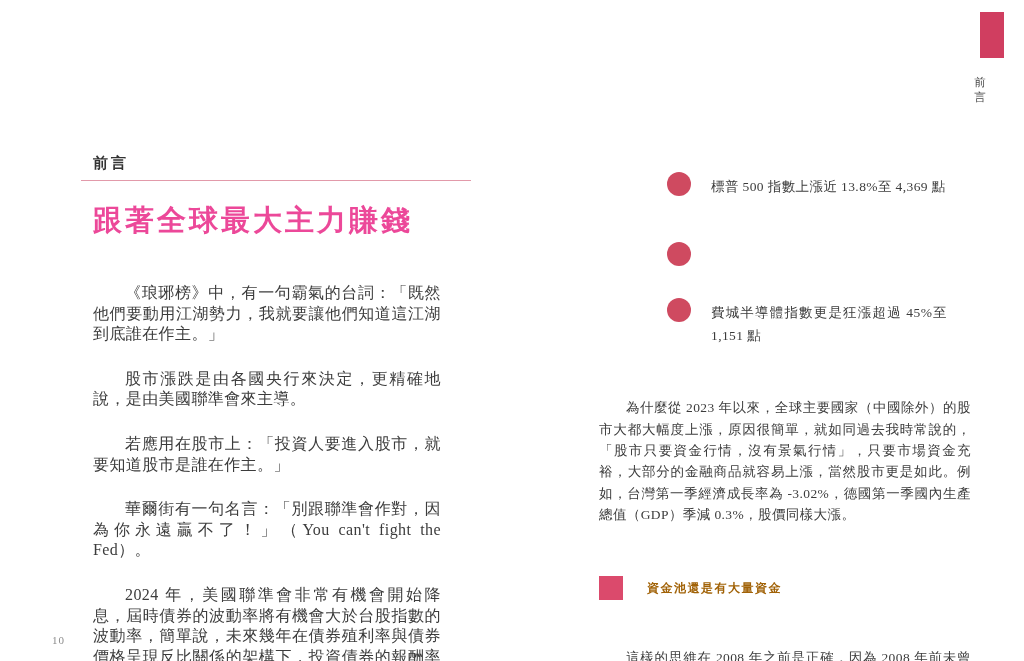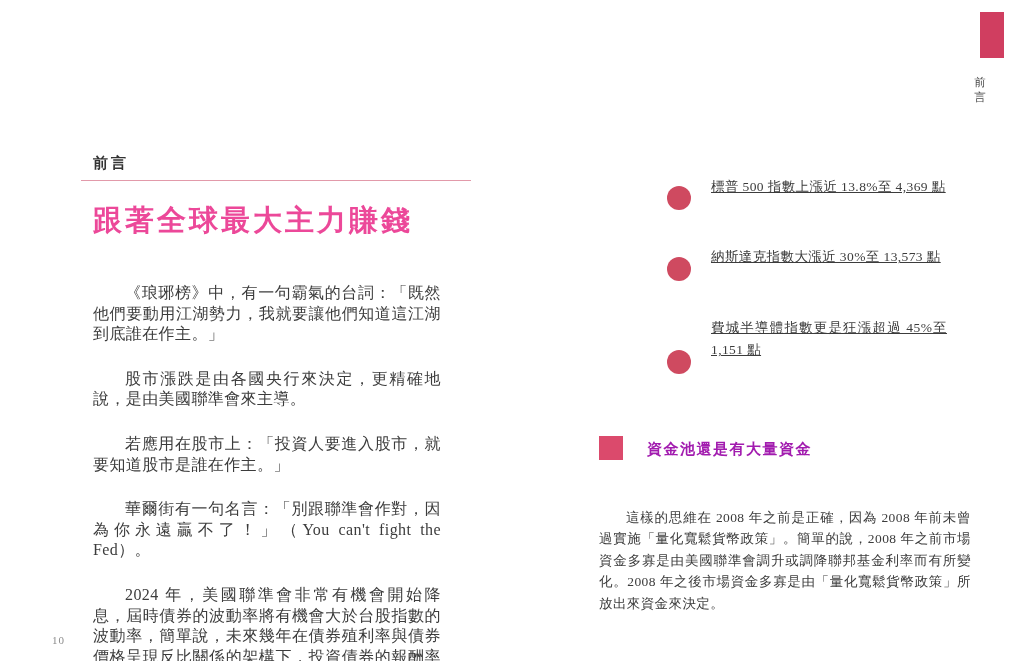--- a/index.html
+++ b/index.html
@@ -42,41 +42,41 @@
     font-size:16px; line-height:20.6px; letter-spacing:0.4px;
     text-align:justify;
   }
   .right-body {
     position:absolute; left:563px; top:116px; width:420px;
     font-size:13.5px; line-height:21.4px; letter-spacing:0.4px;
     text-align:justify;
   }
   .para { text-indent:2em; }
 
-  .bullet-row { display:flex; align-items:flex-end;text-decoration:underline; }
+  .bullet-row { display:flex; align-items:flex-start; }
   .bullet-row .dot {
     flex:0 0 auto;
     width:4px; height:4px; border-radius:50%;
     background:#cf4a60; margin:8px 8px 0 0;
   }
   .left-bullets { margin-left:28px; }
   .right-bullets { margin-left:56px; margin-bottom:2px; }
   .right-bullets .bullet-row { line-height:22.4px; }
 
   .section-heading-row {
     display:flex; align-items:center;
     margin-top:16px; margin-bottom:12px;
   }
   .section-bar {
     width:3.5px; height:19px; background:#db4a6c; margin-right:12px;
   }
   .section-heading {
     font-family:"Liberation Sans", sans-serif;
-    font-size:15px; font-weight:bold; letter-spacing:1.5px;
-    color:#a21caf;
+    font-size:12px; font-weight:bold; letter-spacing:1.5px;
+    color:#a16207;
   }
 
   .page-number {
     position:absolute; font-size:11px; color:#8c8c8c; letter-spacing:1px;
   }
   .page-number.pn-left  { left:28px;  top:610px; }
   .page-number.pn-right { left:1001px; top:584px; }
 </style>
 </head>
 <body>
@@ -106,28 +106,28 @@
   </div>
 
   <div class="right-body">
     <div class="right-bullets">
       <div class="bullet-row">
         <span class="dot"></span>
         <span>標普 500 指數上漲近 13.8%至 4,369 點</span>
       </div>
       <div class="bullet-row">
         <span class="dot"></span>
-        <span>納斯達克指數大漲近 30%至 13,573 點</span>
       </div>
       <div class="bullet-row">
         <span class="dot"></span>
         <span>費城半導體指數更是狂漲超過 45%至 1,151 點</span>
       </div>
     </div>
 
+    <p class="para">為什麼從 2023 年以來，全球主要國家（中國除外）的股市大都大幅度上漲，原因很簡單，就如同過去我時常說的，「股市只要資金行情，沒有景氣行情」，只要市場資金充裕，大部分的金融商品就容易上漲，當然股市更是如此。例如，台灣第一季經濟成長率為 -3.02%，德國第一季國內生產總值（GDP）季減 0.3%，股價同樣大漲。</p>
 
     <div class="section-heading-row">
       <span class="section-bar"></span>
       <span class="section-heading">資金池還是有大量資金</span>
     </div>
 
     <p class="para">這樣的思維在 2008 年之前是正確，因為 2008 年前未曾過實施「量化寬鬆貨幣政策」。簡單的說，2008 年之前市場資金多寡是由美國聯準會調升或調降聯邦基金利率而有所變化。2008 年之後市場資金多寡是由「量化寬鬆貨幣政策」所放出來資金來決定。</p>
   </div>
 
   <div class="page-number pn-left">10</div>

